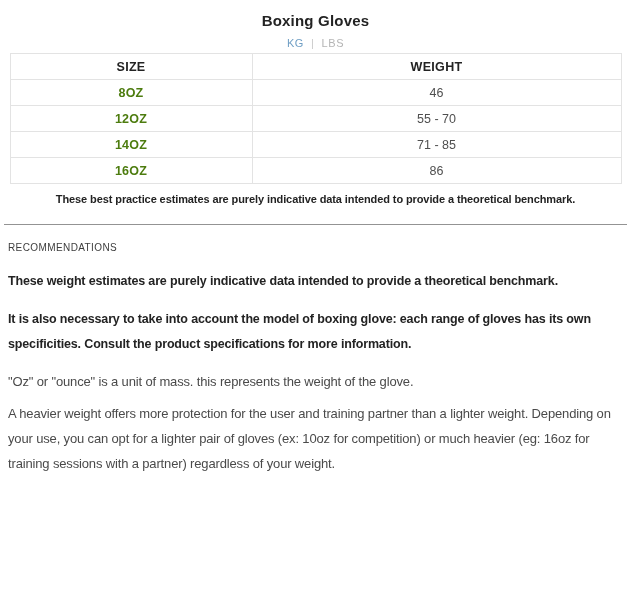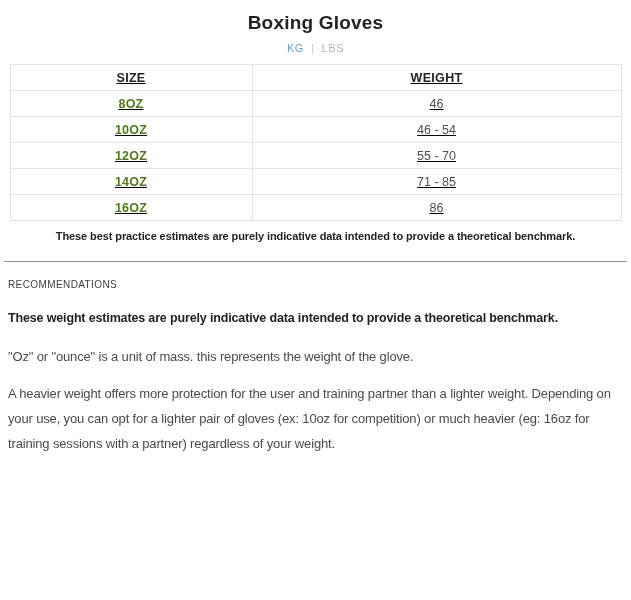--- a/index.html
+++ b/index.html
@@ -10,43 +10,42 @@
     height: 600px;
     background: #ffffff;
     font-family: "Liberation Sans", sans-serif;
     overflow: hidden;
   }
   .page { width: 631px; height: 600px; }
 
   .page-title {
     margin: 12px 0 0 0;
     text-align: center;
-    font-size: 19px;
+    font-size: 15px;
     font-weight: 700;
     color: #232323;
     letter-spacing: 0.2px;
   }
 
   .unit-toggle {
     margin-top: 8px;
     text-align: center;
     font-size: 11px;
     letter-spacing: 0.6px;
     user-select: none;
   }
   .unit-toggle .kg   { color: #6f9ec4; cursor: pointer; }
   .unit-toggle .sep  { color: #c9c9c9; margin: 0 7px; }
   .unit-toggle .lbs  { color: #b5b5b5; cursor: pointer; }
 
   table.size-table {
-    margin: 10px auto 0 auto;
+    margin: 4px auto 0 auto;
     width: 611px;
     border-collapse: collapse;
     table-layout: fixed;
-    text-decoration: underline;
   }
   table.size-table th,
   table.size-table td {
     border: 1px solid #e3e3e3;
     height: 26px;
     padding: 0;
     text-align: center;
     vertical-align: middle;
     font-size: 12.5px;
   }
@@ -135,24 +134,20 @@
         <th>SIZE</th>
         <th>WEIGHT</th>
       </tr>
     </thead>
     <tbody id="table-body">
         <tr>
           <td class="size-cell">8OZ</td>
           <td class="weight-cell">46</td>
         </tr>
         <tr>
-          <td class="size-cell">10OZ</td>
-          <td class="weight-cell">46 - 54</td>
-        </tr>
-        <tr>
           <td class="size-cell">12OZ</td>
           <td class="weight-cell">55 - 70</td>
         </tr>
         <tr>
           <td class="size-cell">14OZ</td>
           <td class="weight-cell">71 - 85</td>
         </tr>
         <tr>
           <td class="size-cell">16OZ</td>
           <td class="weight-cell">86</td>
@@ -161,17 +156,18 @@
   </table>
 
   <p class="table-caption">These best practice estimates are purely indicative data intended to provide a theoretical benchmark.</p>
 
   <hr class="section-divider">
 
   <div class="reco-heading">RECOMMENDATIONS</div>
 
   <div class="paragraphs" id="paragraphs">
       <p class="para bold">These weight estimates are purely indicative data intended to provide a theoretical benchmark.</p>
+      <p class="para bold">It is also necessary to take into account the model of boxing glove: each range of gloves has its own specificities. Consult the product specifications for more information.</p>
       <p class="para regular">"Oz" or "ounce" is a unit of mass. this represents the weight of the glove.</p>
       <p class="para regular">A heavier weight offers more protection for the user and training partner than a lighter weight. Depending on your use, you can opt for a lighter pair of gloves (ex: 10oz for competition) or much heavier (eg: 16oz for training sessions with a partner) regardless of your weight.</p>
     </div>
 
 </div>
 
 </body></html>

